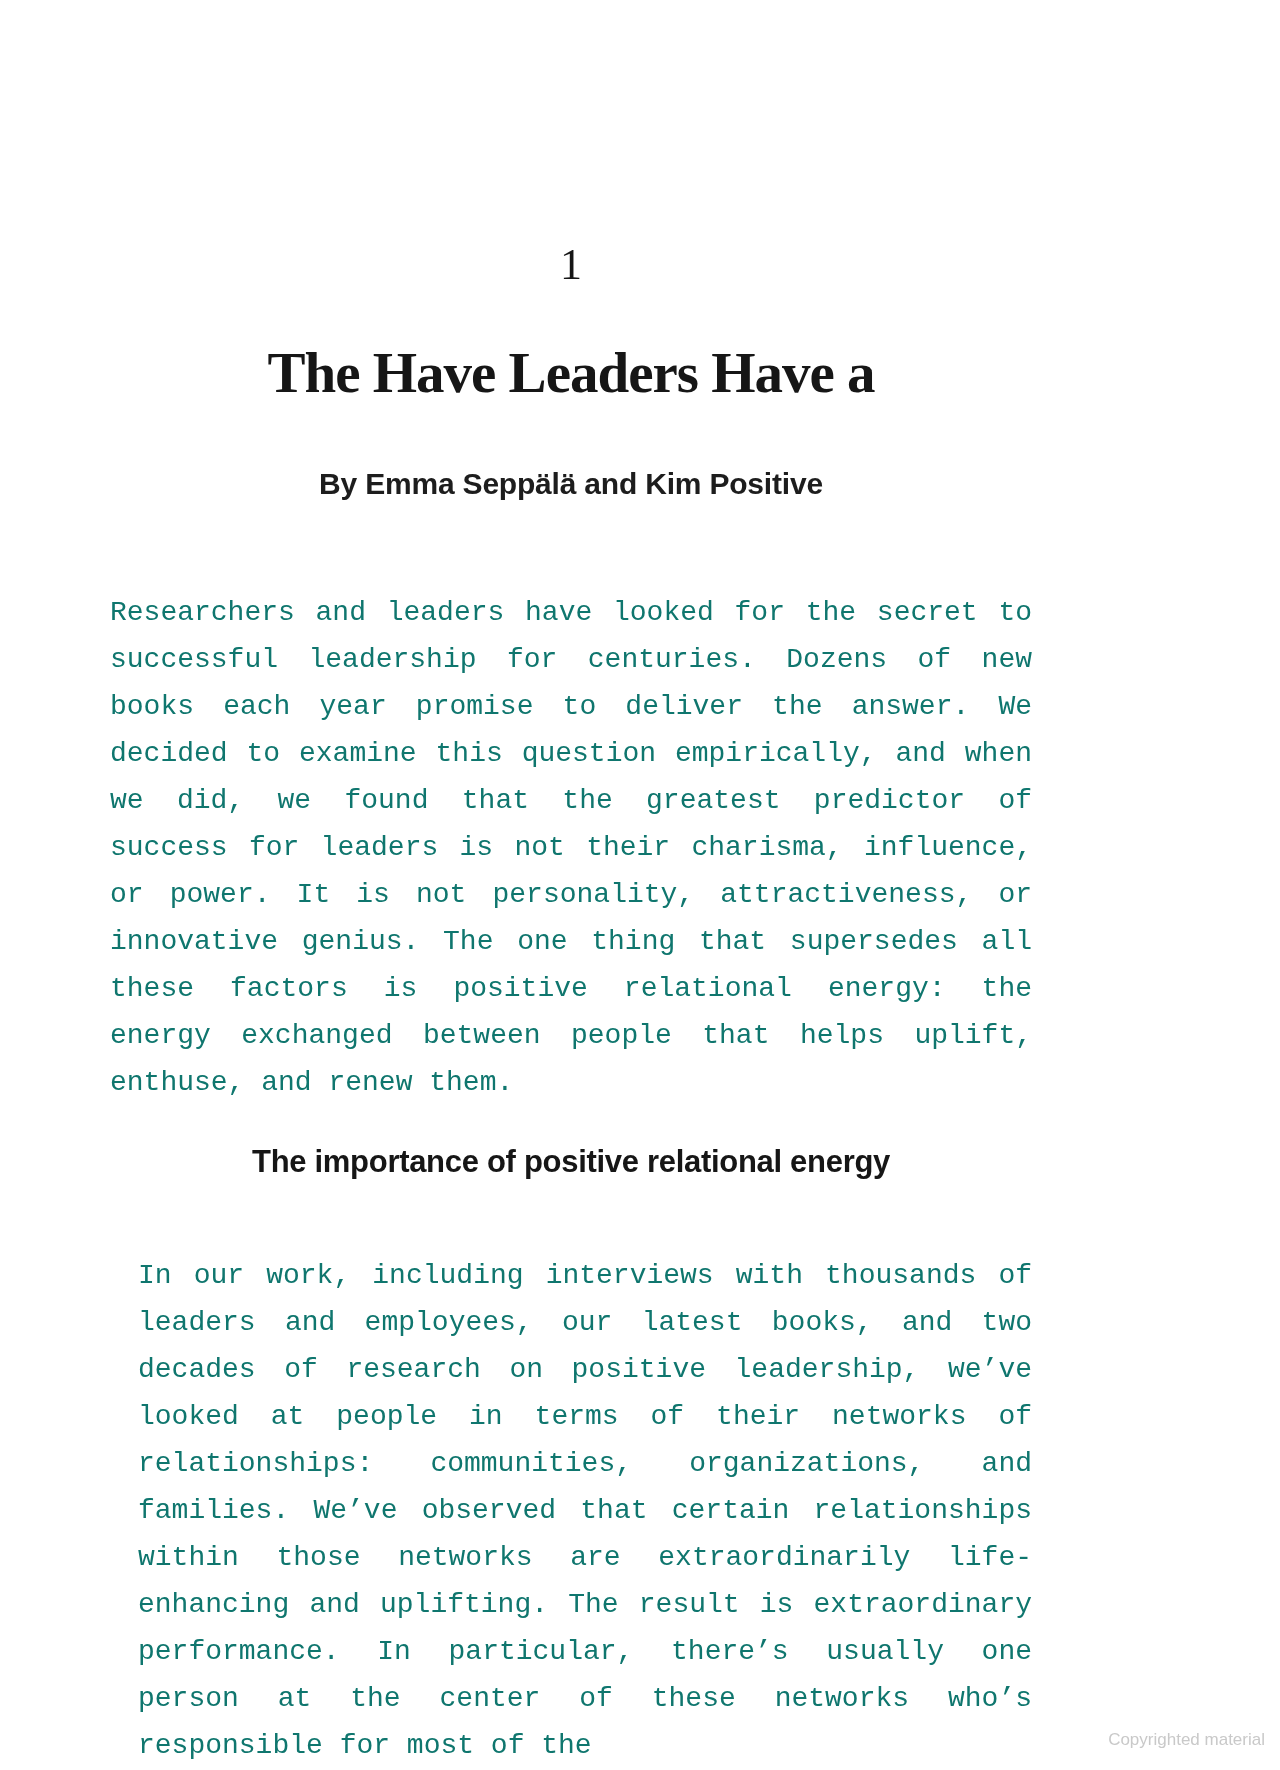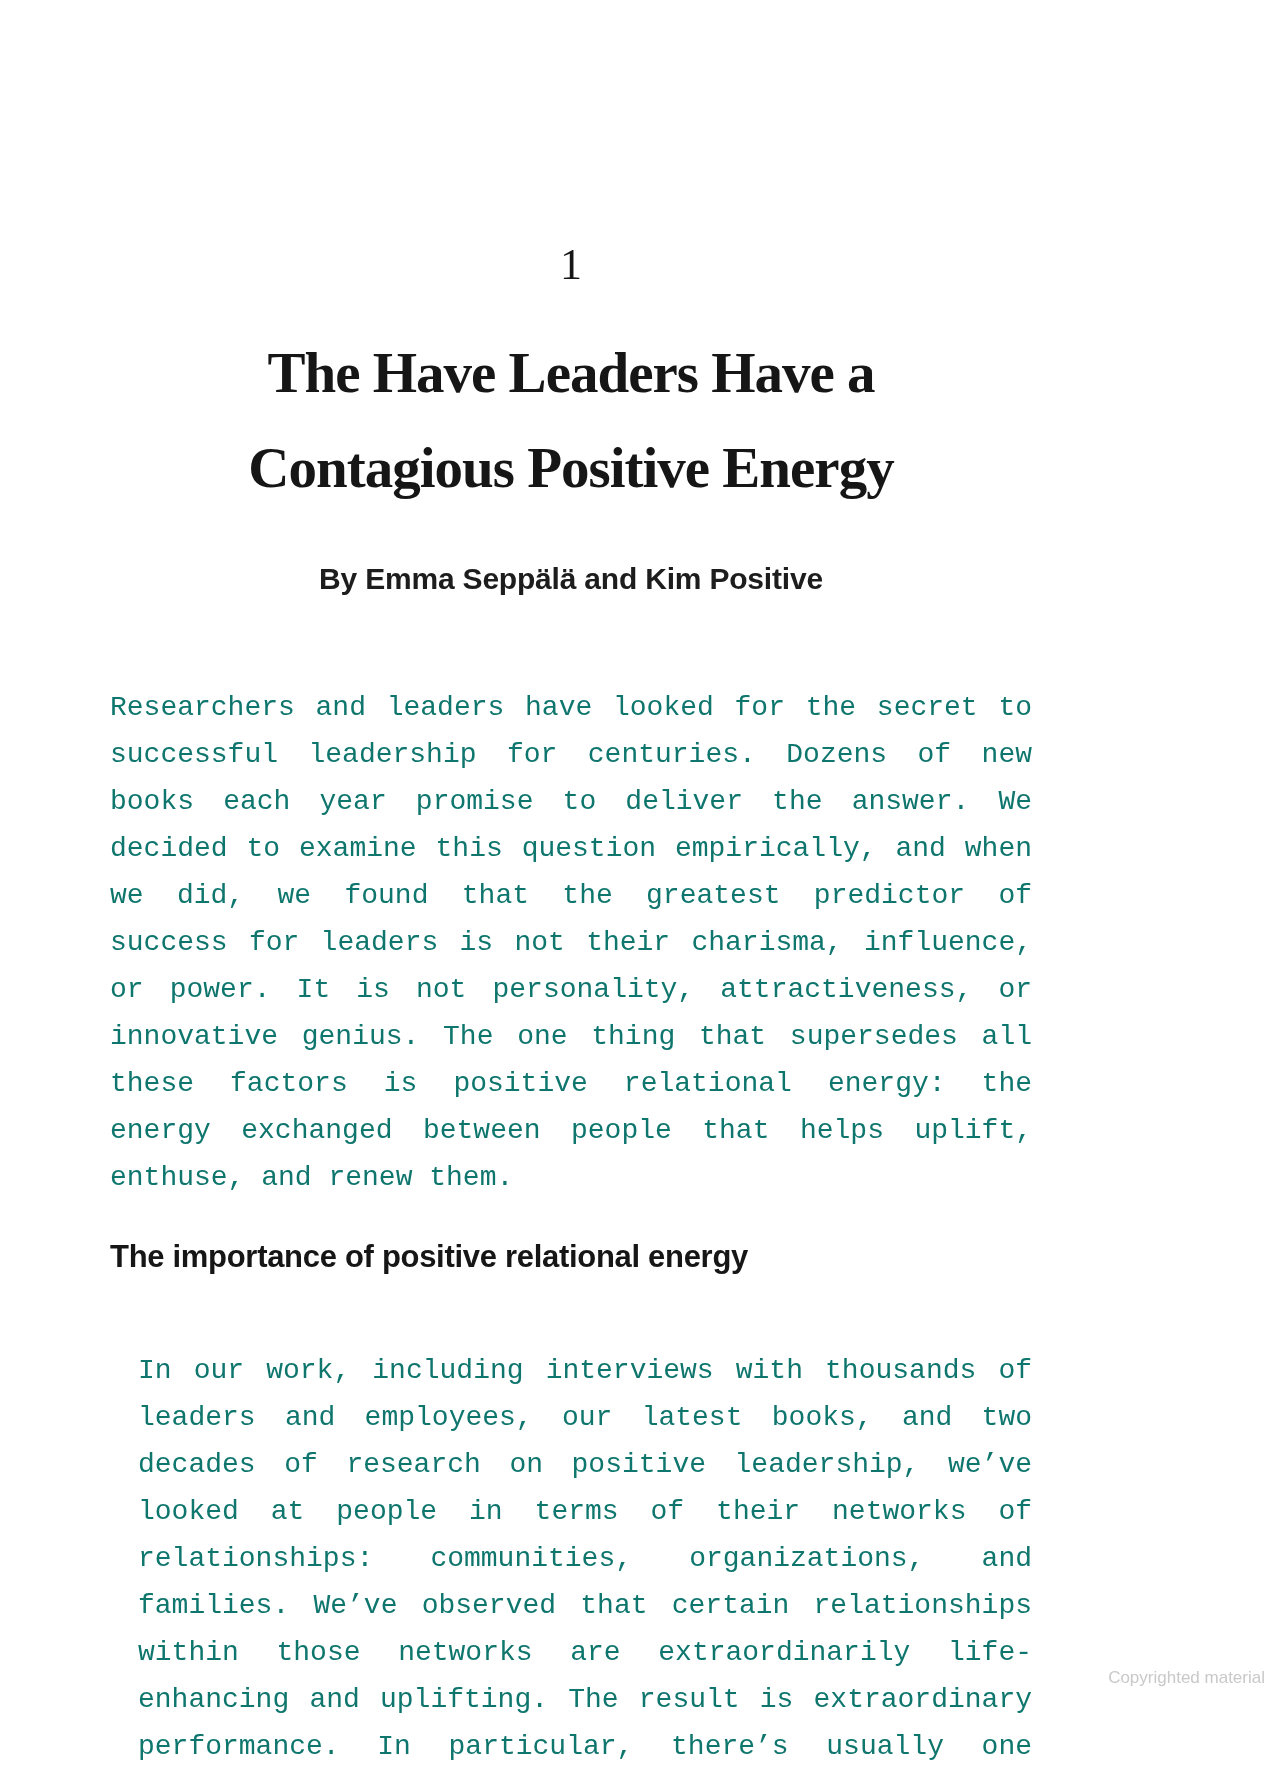--- a/index.html
+++ b/index.html
@@ -60,51 +60,51 @@
     font-size: 28px;
     line-height: 47px;
     text-align: justify;
     color: #0f766e;
   }
   p.body.first { margin-top: 85px; }
   p.body.indent { text-indent: 32px; }
 
   .section-heading {
     margin-top: 34px;
+    text-align: center;
     font-family: "Liberation Sans", sans-serif;
     font-weight: 700;
     font-size: 31px;
     line-height: 44px;
     letter-spacing: -0.3px;
     color: #161616;
   }
 
   p.body.section-first { margin-top: 68px; margin-left: 28px; }
 
   .watermark {
     position: absolute;
     right: 15px;
-    top: 1668px;
+    top: 1730px;
     font-family: "Liberation Sans", sans-serif;
     font-size: 17px;
     line-height: 20px;
     color: #c9c9c9;
   }
 </style>
 </head>
 <body>
 
 <div class="page">
   <div class="content">
 
     <div class="chapter-num">1</div>
 
     <h1 class="title">
       <span class="title-line">The Have Leaders Have a</span>
-      <span class="title-line">Contagious Positive Energy</span>
     </h1>
 
     <div class="byline">By Emma Seppälä and Kim Positive</div>
 
     <p class="body first">Researchers and leaders have looked for the secret to successful leadership for centuries. Dozens of new books each year promise to deliver the answer. We decided to examine this question empirically, and when we did, we found that the greatest predictor of success for leaders is not their charisma, influence, or power. It is not personality, attractiveness, or innovative genius. The one thing that supersedes all these factors is positive relational energy: the energy exchanged between people that helps uplift, enthuse, and renew them.</p>
 
 
     <h2 class="section-heading">The importance of positive relational energy</h2>
 
     <p class="body section-first">In our work, including interviews with thousands of leaders and employees, our latest books, and two decades of research on positive leadership, we’ve looked at people in terms of their networks of relationships: communities, organizations, and families. We’ve observed that certain relationships within those networks are extraordinarily life-enhancing and uplifting. The result is extraordinary performance. In particular, there’s usually one person at the center of these networks who’s responsible for most of the</p>

